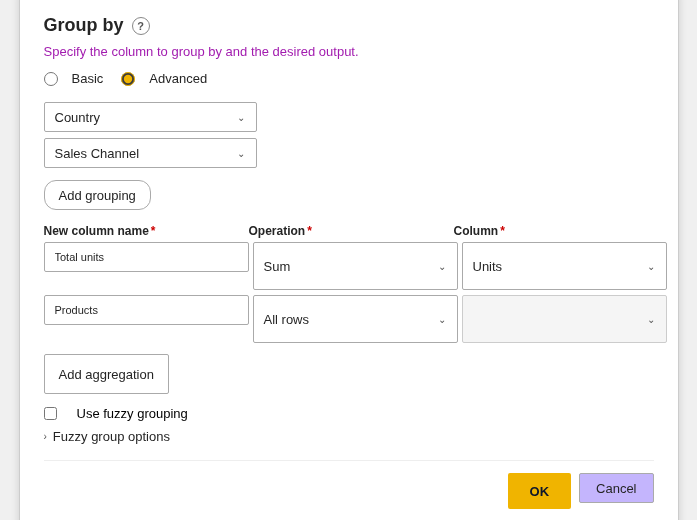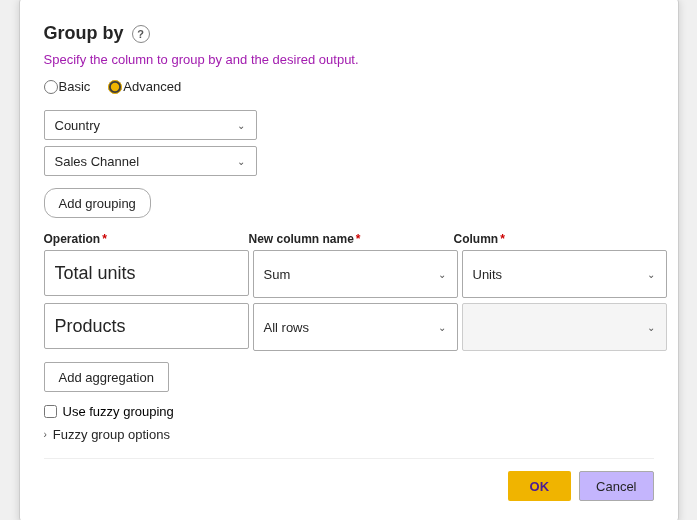--- a/index.html
+++ b/index.html
@@ -50,21 +50,21 @@
     }
     .radio-group {
       display: flex;
       gap: 18px;
       align-items: center;
       margin-bottom: 16px;
     }
     .radio-label {
       display: flex;
       align-items: center;
-      gap: 1px;
+      gap: 14px;
       cursor: pointer;
       font-size: 13px;
       color: #252525;
     }
     .radio-label input[type="radio"] {
       accent-color: #f0b400;
       width: 14px;
       height: 14px;
       cursor: pointer;
     }
@@ -130,22 +130,22 @@
     .agg-row {
       display: grid;
       grid-template-columns: 205px 205px 205px;
       gap: 4px;
       margin-bottom: 5px;
     }
     .agg-input {
       border: 1px solid #aaa;
       border-radius: 2px;
       padding: 5px 10px;
-      font-size: 18px;
-      height: 46px;
+      font-size: 11px;
+      height: 30px;
       color: #252525;
       width: 100%;
     }
     .agg-dropdown {
       display: flex;
       align-items: center;
       justify-content: space-between;
       border: 1px solid #aaa;
       border-radius: 2px;
       padding: 5px 10px;
@@ -163,28 +163,28 @@
       cursor: default;
     }
     .add-agg-btn {
       border: 1px solid #aaa;
       background: #fff;
       border-radius: 2px;
       padding: 5px 14px;
       font-size: 13px;
       cursor: pointer;
       color: #252525;
-      height: 30px;
+      height: 40px;
       margin-top: 6px;
       margin-bottom: 12px;
     }
     .fuzzy-checkbox-row {
       display: flex;
       align-items: center;
-      gap: 6px;
+      gap: 20px;
       margin-bottom: 8px;
     }
     .fuzzy-checkbox-row input[type="checkbox"] {
       width: 13px;
       height: 13px;
       cursor: pointer;
     }
     .fuzzy-group-options {
       display: flex;
       align-items: center;
@@ -206,23 +206,23 @@
       padding-top: 12px;
       border-top: 1px solid #eee;
     }
     .btn-ok {
       background: #f0b400;
       border: none;
       border-radius: 2px;
       padding: 6px 22px;
       font-size: 13px;
       font-weight: 600;
-      color: #4c1d95;
-      cursor: pointer;
-      height: 30px;
+      color: #0f172a;
+      cursor: pointer;
+      height: 36px;
     }
     .btn-cancel {
       background: #c4b5fd;
       border: 1px solid #aaa;
       border-radius: 2px;
       padding: 6px 16px;
       font-size: 13px;
       color: #252525;
       cursor: pointer;
       height: 30px;
@@ -269,24 +269,24 @@
       </div>
     </div>
   </div>
 
   
   <button class="add-grouping-btn">Add grouping</button>
 
   
   <div class="agg-header-row">
     <div class="agg-header-cell">
+      <span>New column name</span><span class="required-star">*</span>
+    </div>
+    <div class="agg-header-cell">
       <span>Operation</span><span class="required-star">*</span>
-    </div>
-    <div class="agg-header-cell">
-      <span>New column name</span><span class="required-star">*</span>
     </div>
     <div class="agg-header-cell">
       <span>Column</span><span class="required-star">*</span>
     </div>
   </div>
 
   
   <div class="agg-row">
     <div>
       <input class="agg-input" type="text" value="Total units" style="">

